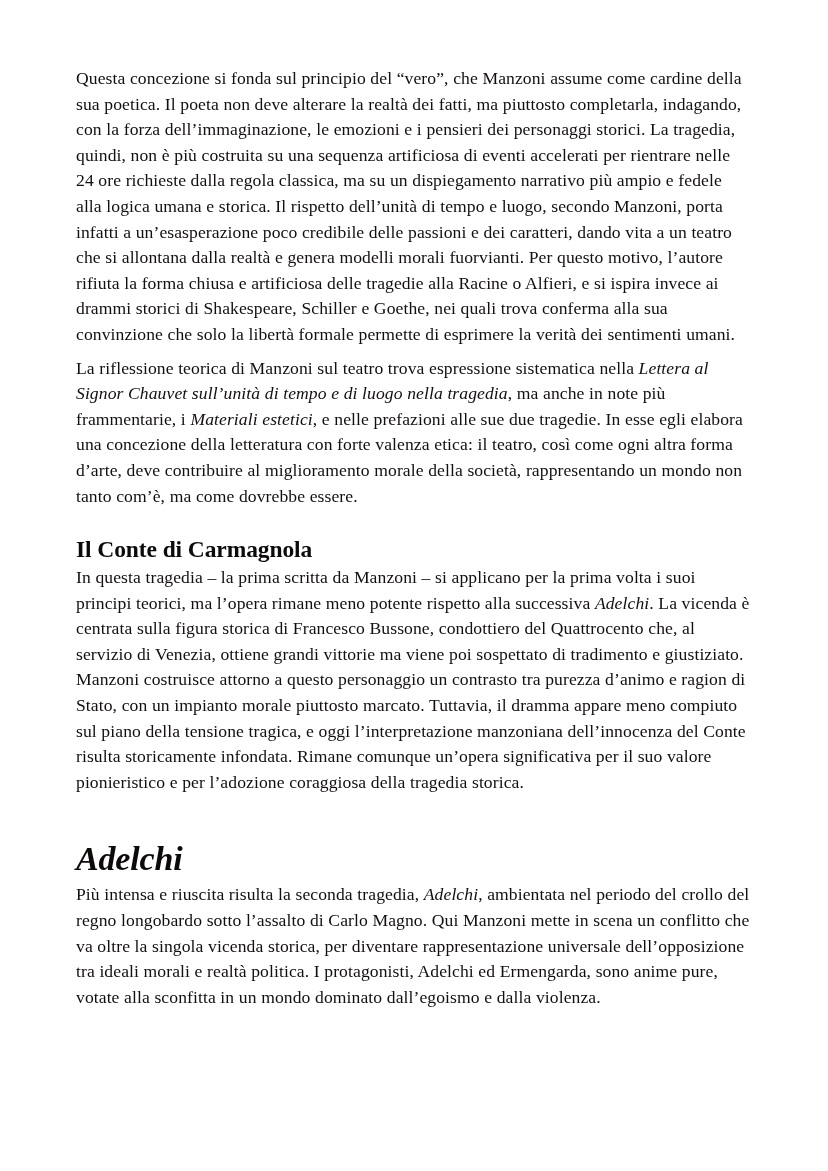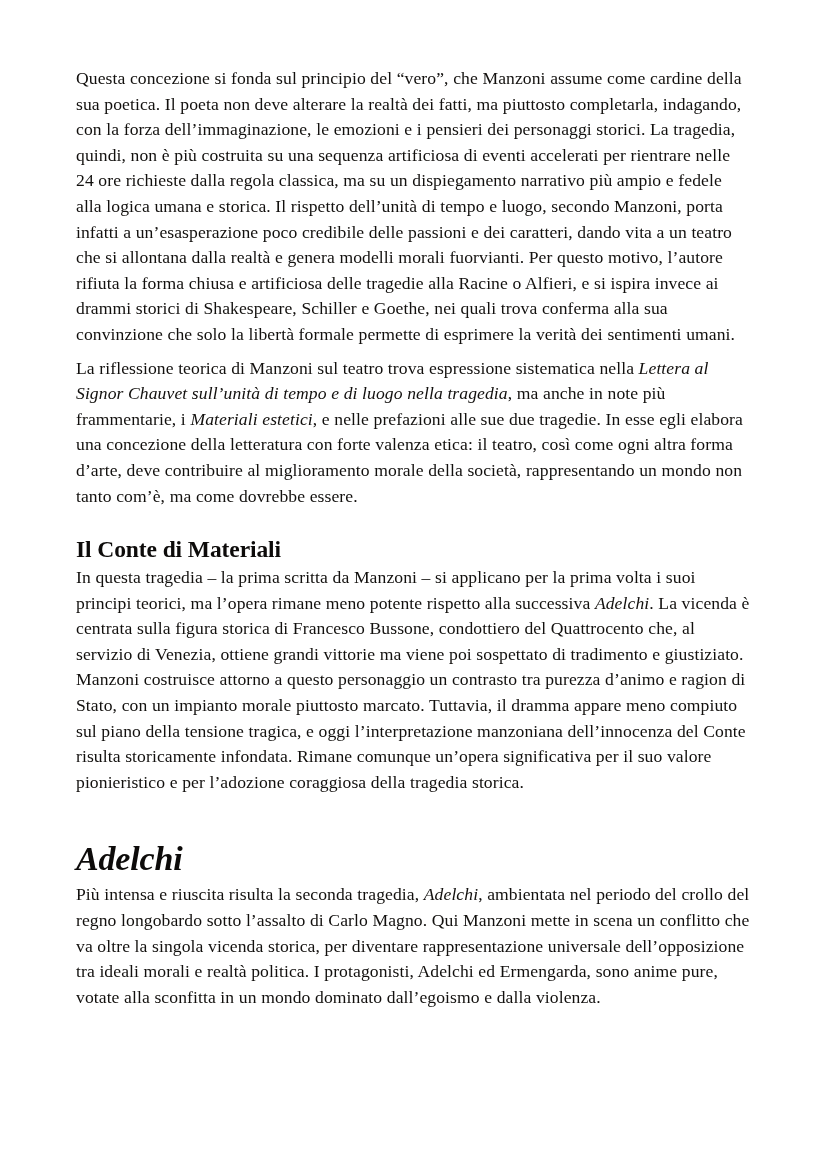--- a/index.html
+++ b/index.html
@@ -63,18 +63,18 @@
     margin-top: 0;
   }
 </style>
 </head>
 <body style="color: rgb(18, 16, 14);">
 
 <div class="page" style="background: rgb(255, 255, 255);">
   <div class="content" id="content-root">
       <p class="para"><span>Questa concezione si fonda sul principio del “vero”, che Manzoni assume come cardine della sua poetica. Il poeta non deve alterare la realtà dei fatti, ma piuttosto completarla, indagando, con la forza dell’immaginazione, le emozioni e i pensieri dei personaggi storici. La tragedia, quindi, non è più costruita su una sequenza artificiosa di eventi accelerati per rientrare nelle 24 ore richieste dalla regola classica, ma su un dispiegamento narrativo più ampio e fedele alla logica umana e storica. Il rispetto dell’unità di tempo e luogo, secondo Manzoni, porta infatti a un’esasperazione poco credibile delle passioni e dei caratteri, dando vita a un teatro che si allontana dalla realtà e genera modelli morali fuorvianti. Per questo motivo, l’autore rifiuta la forma chiusa e artificiosa delle tragedie alla Racine o Alfieri, e si ispira invece ai drammi storici di Shakespeare, Schiller e Goethe, nei quali trova conferma alla sua convinzione che solo la libertà formale permette di esprimere la verità dei sentimenti umani.</span></p>
       <p class="para"><span>La riflessione teorica di Manzoni sul teatro trova espressione sistematica nella </span><span class="it">Lettera al Signor Chauvet sull’unità di tempo e di luogo nella tragedia</span><span>, ma anche in note più frammentarie, i </span><span class="it">Materiali estetici</span><span>, e nelle prefazioni alle sue due tragedie. In esse egli elabora una concezione della letteratura con forte valenza etica: il teatro, così come ogni altra forma d’arte, deve contribuire al miglioramento morale della società, rappresentando un mondo non tanto com’è, ma come dovrebbe essere.</span></p>
-      <h2 class="h-section">Il Conte di Materiali</h2>
+      <h2 class="h-section">Il Conte di Carmagnola</h2>
       <p class="para tight-top"><span>In questa tragedia – la prima scritta da Manzoni – si applicano per la prima volta i suoi principi teorici, ma l’opera rimane meno potente rispetto alla successiva </span><span class="it">Adelchi</span><span>. La vicenda è centrata sulla figura storica di Francesco Bussone, condottiero del Quattrocento che, al servizio di Venezia, ottiene grandi vittorie ma viene poi sospettato di tradimento e giustiziato. Manzoni costruisce attorno a questo personaggio un contrasto tra purezza d’animo e ragion di Stato, con un impianto morale piuttosto marcato. Tuttavia, il dramma appare meno compiuto sul piano della tensione tragica, e oggi l’interpretazione manzoniana dell’innocenza del Conte risulta storicamente infondata. Rimane comunque un’opera significativa per il suo valore pionieristico e per l’adozione coraggiosa della tragedia storica.</span></p>
       <h1 class="h-work">Adelchi</h1>
       <p class="para tight-top"><span>Più intensa e riuscita risulta la seconda tragedia, </span><span class="it">Adelchi</span><span>, ambientata nel periodo del crollo del regno longobardo sotto l’assalto di Carlo Magno. Qui Manzoni mette in scena un conflitto che va oltre la singola vicenda storica, per diventare rappresentazione universale dell’opposizione tra ideali morali e realtà politica. I protagonisti, Adelchi ed Ermengarda, sono anime pure, votate alla sconfitta in un mondo dominato dall’egoismo e dalla violenza.</span></p>
     </div>
 </div>
 
 </body></html>

